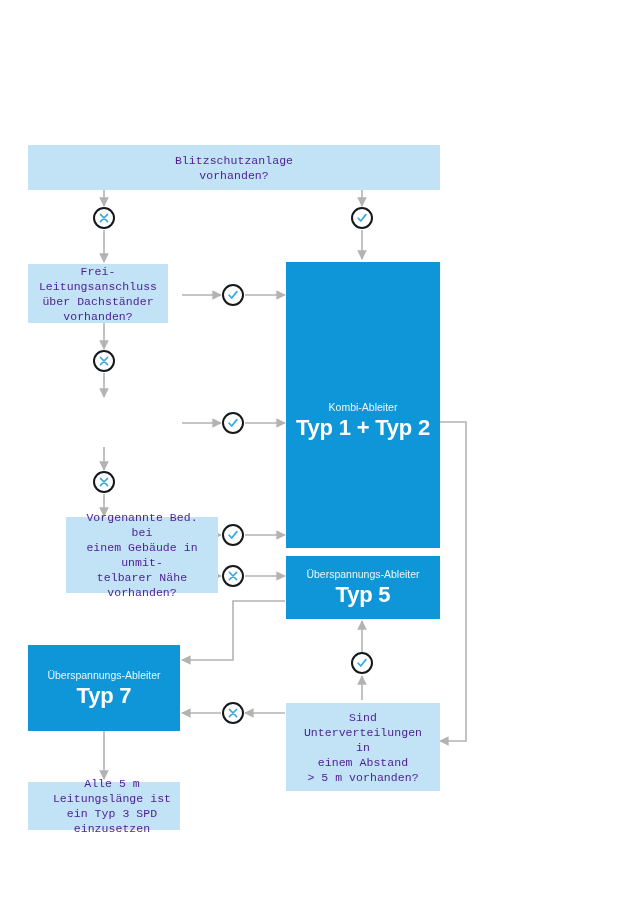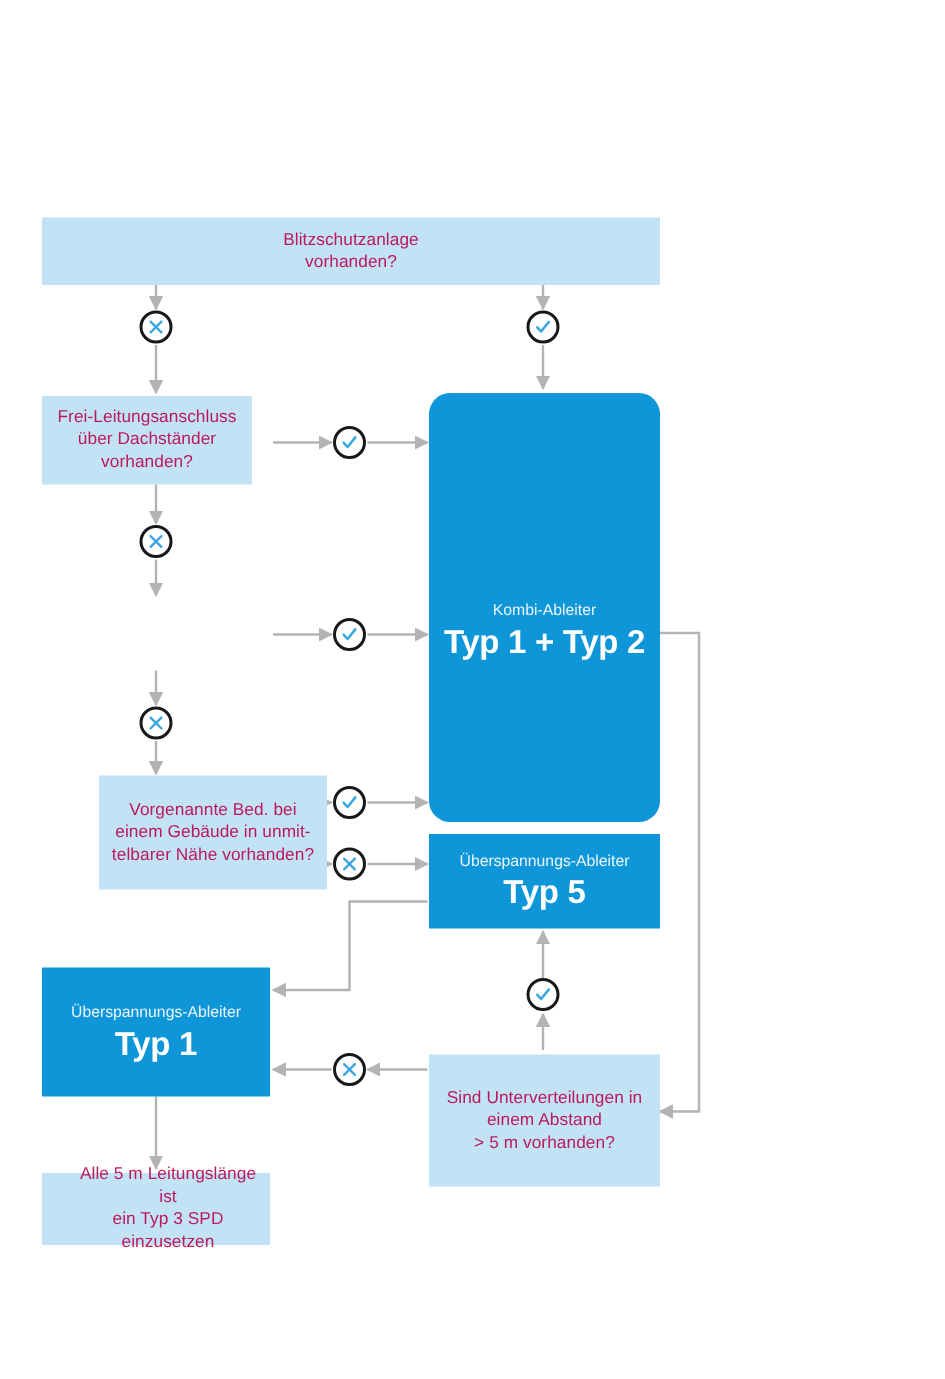--- a/index.html
+++ b/index.html
@@ -21,21 +21,22 @@
     position: absolute;
     box-sizing: border-box;
     display: flex;
     flex-direction: column;
     align-items: center;
     justify-content: center;
     text-align: center;
   }
   .node.light {
     background: #c2e2f5;
-    color: #be185d;
+    color: #4c1d95;
+    font-family: Liberation Mono, monospace;
   }
   .node.dark {
     background: #0e96d8;
     color: #ffffff;
   }
   .node .qtext {
     font-size: 11.5px;
     line-height: 15px;
     font-weight: 400;
     letter-spacing: 0.05px;
@@ -151,33 +152,33 @@
 vorhanden?</div>
   </div>
 
 
   <div class="node light" style="left:28px; top:517px; width:152px; height:76px;margin-left:38px;">
     <div class="qtext">Vorgenannte Bed. bei
 einem Gebäude in unmit-
 telbarer Nähe vorhanden?</div>
   </div>
 
-  <div class="node dark kombi" style="left:286px; top:262px; width:154px; height:286px;border-radius:14px;">
+  <div class="node dark kombi" style="left:286px; top:262px; width:154px; height:286px;">
     <div class="sub">Kombi-Ableiter</div>
     <div class="big">Typ 1 + Typ 2</div>
   </div>
 
   <div class="node dark" style="left:286px; top:556px; width:154px; height:63px;">
     <div class="sub">Überspannungs-Ableiter</div>
     <div class="big">Typ 5</div>
   </div>
 
   <div class="node dark" style="left:28px; top:645px; width:152px; height:86px;">
     <div class="sub">Überspannungs-Ableiter</div>
-    <div class="big">Typ 1</div>
+    <div class="big">Typ 7</div>
   </div>
 
   <div class="node light" style="left:286px; top:703px; width:154px; height:88px;">
     <div class="qtext">Sind Unterverteilungen in
 einem Abstand
 &gt; 5 m vorhanden?</div>
   </div>
 
   <div class="node light" style="left:28px; top:782px; width:152px; height:48px;padding-left:16px;">
     <div class="qtext">Alle 5 m Leitungslänge ist

